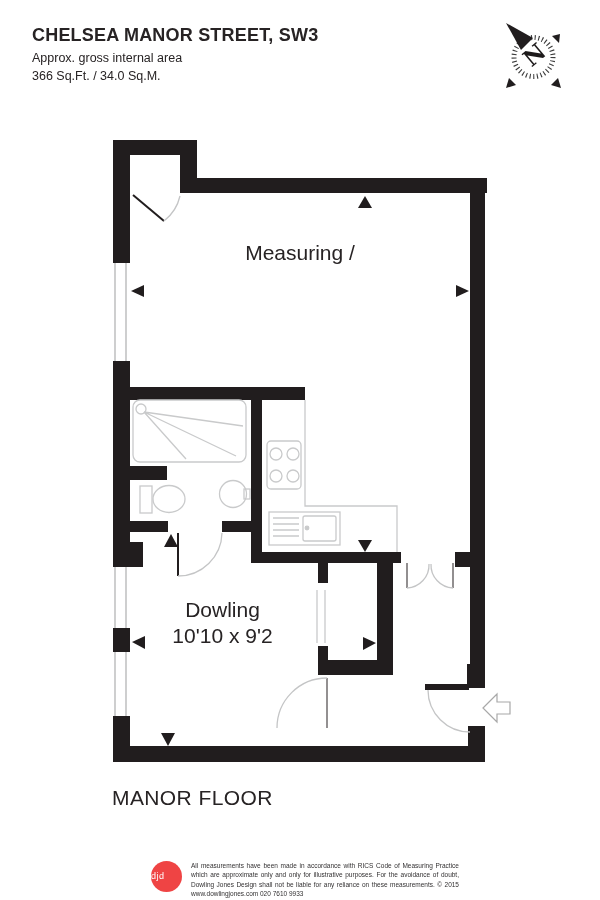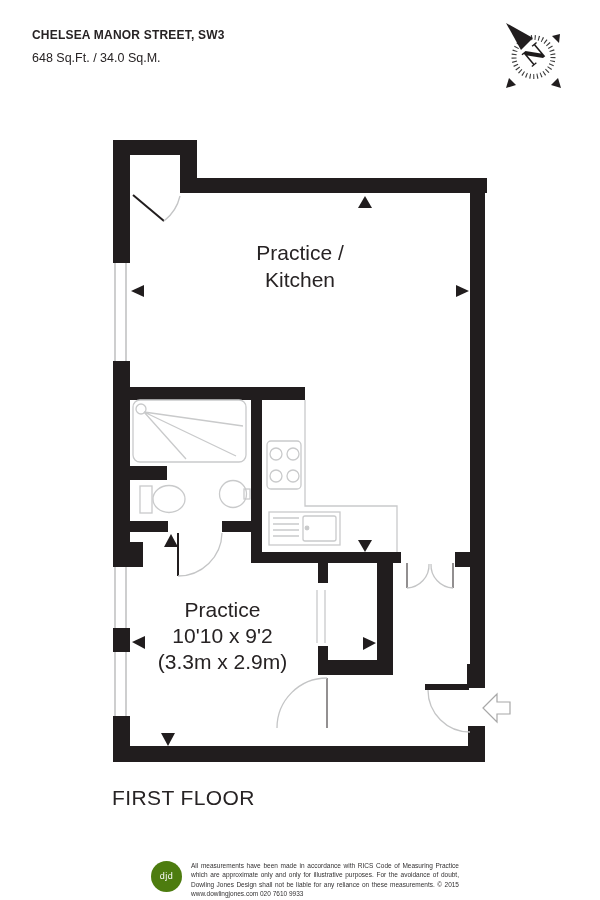--- a/index.html
+++ b/index.html
@@ -1,35 +1,35 @@
 <!DOCTYPE html>
 <html><head>
 <meta charset="utf-8">
 <style>
   html,body{margin:0;padding:0;background:#ffffff;}
   .page{position:relative;width:600px;height:900px;background:#ffffff;overflow:hidden;
         font-family:"Liberation Sans",sans-serif;color:#272324;}
   .abs{position:absolute;}
   
   .hdr{left:32px;top:25px;}
-  .hdr .title{font-size:12px;font-weight:bold;letter-spacing:.2px;line-height:21px;margin-bottom:4px;}
+  .hdr .title{font-size:18px;font-weight:bold;letter-spacing:.2px;line-height:21px;margin-bottom:4px;}
   .hdr .sub{font-size:12.5px;line-height:17.5px;}
   
   .compass-n{left:519px;top:41px;width:30px;text-align:center;
              font-family:"DejaVu Serif",serif;font-weight:bold;font-size:23px;color:#1d1a1b;
              transform:rotate(-40deg);}
   
   .room-label{text-align:center;font-size:21px;line-height:26.5px;color:#272324;}
   .rec{left:180px;top:240px;width:240px;}
   .bed{left:105px;top:597px;width:235px;line-height:26px;}
   
   .floor{left:112px;top:786px;font-size:21px;letter-spacing:.4px;color:#272324;}
   
-  .logo{left:151px;top:861px;width:31px;height:31px;border-radius:50%;background:#4d7c0f;
-        color:#ffffff;font-size:9px;line-height:31px;text-align:center;letter-spacing:.5px;}
+  .logo{left:151px;top:861px;width:31px;height:31px;border-radius:50%;background:#ef4444;
+        color:#ffffff;font-size:9px;line-height:31px;letter-spacing:.5px;}
   .disclaimer{left:191px;top:861px;width:268px;font-size:6.5px;line-height:9.3px;
               text-align:justify;color:#323031;}
   svg{position:absolute;left:0;top:0;}
 </style>
 </head>
 <body>
 
 <div class="page">
 
   <svg width="600" height="900" viewBox="0 0 600 900">
@@ -137,32 +137,31 @@
       <polygon points="560,34 559,43 552,36" fill="#211d1e"></polygon>
       <polygon points="506,88 516,85 509,78" fill="#211d1e"></polygon>
       <polygon points="561,88 558,78 551,85" fill="#211d1e"></polygon>
     </g>
   </svg>
 
   <div class="abs compass-n">N</div>
 
   <div class="abs hdr">
     <div class="title">CHELSEA MANOR STREET, SW3</div>
-    <div class="sub">648 Sq.Ft. / 34.0 Sq.M.</div>
+    <div class="sub">Approx. gross internal area</div>
+    <div class="sub">366 Sq.Ft. / 34.0 Sq.M.</div>
   </div>
 
   <div class="abs room-label rec">
-    <div>Practice /</div>
-    <div>Kitchen</div>
+    <div>Measuring /</div>
   </div>
 
   <div class="abs room-label bed">
-    <div>Practice</div>
+    <div>Dowling</div>
     <div>10'10 x 9'2</div>
-    <div>(3.3m x 2.9m)</div>
   </div>
 
-  <div class="abs floor">FIRST FLOOR</div>
+  <div class="abs floor">MANOR FLOOR</div>
 
   <div class="abs logo">djd</div>
   <div class="abs disclaimer">All measurements have been made in accordance with RICS Code of Measuring Practice which are approximate only and only for illustrative purposes. For the avoidance of doubt, Dowling Jones Design shall not be liable for any reliance on these measurements. © 2015 www.dowlingjones.com 020 7610 9933</div>
 
 </div>
 
 </body></html>

